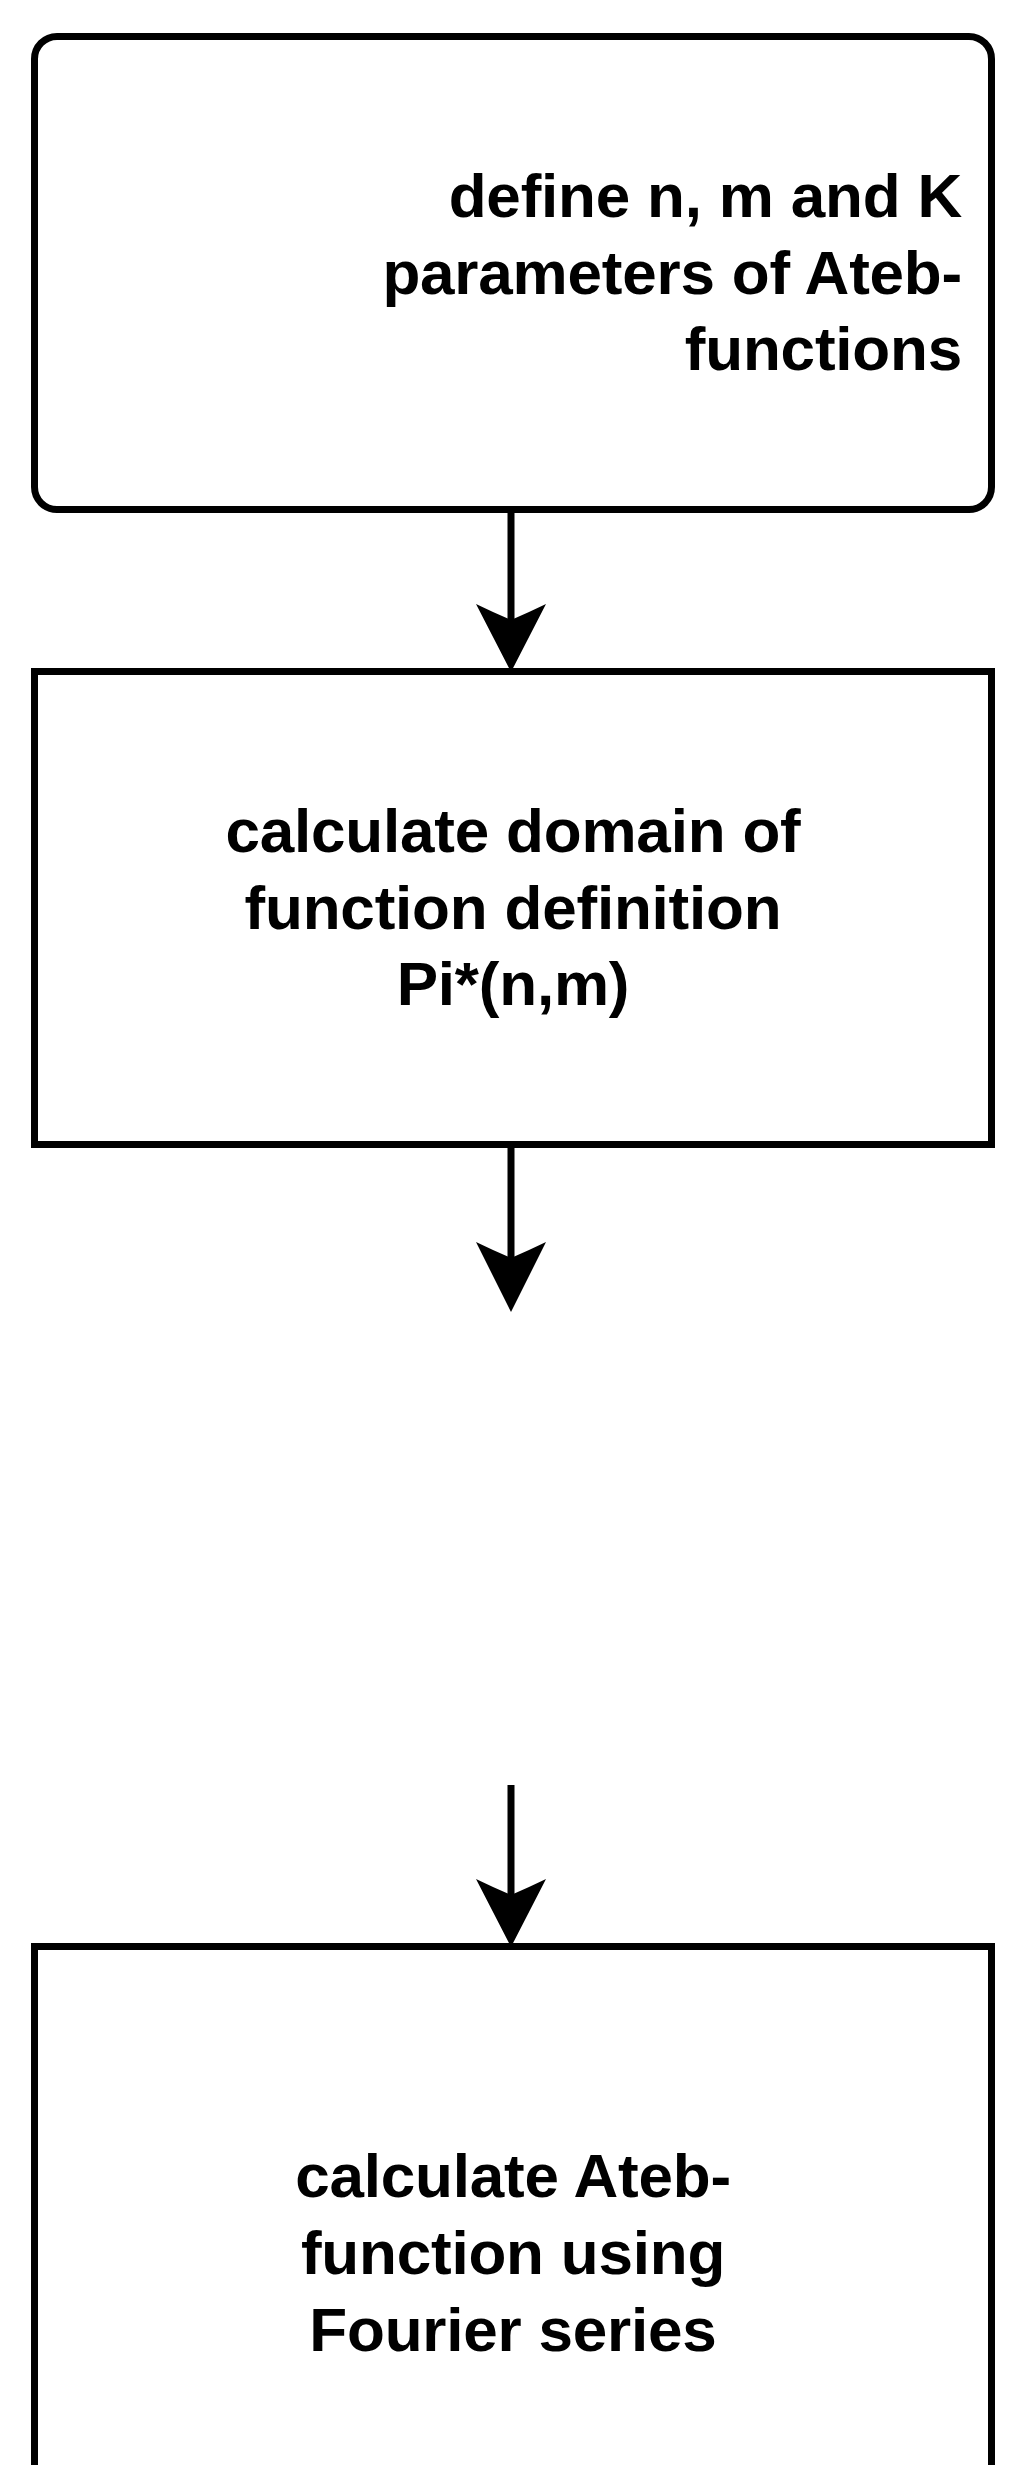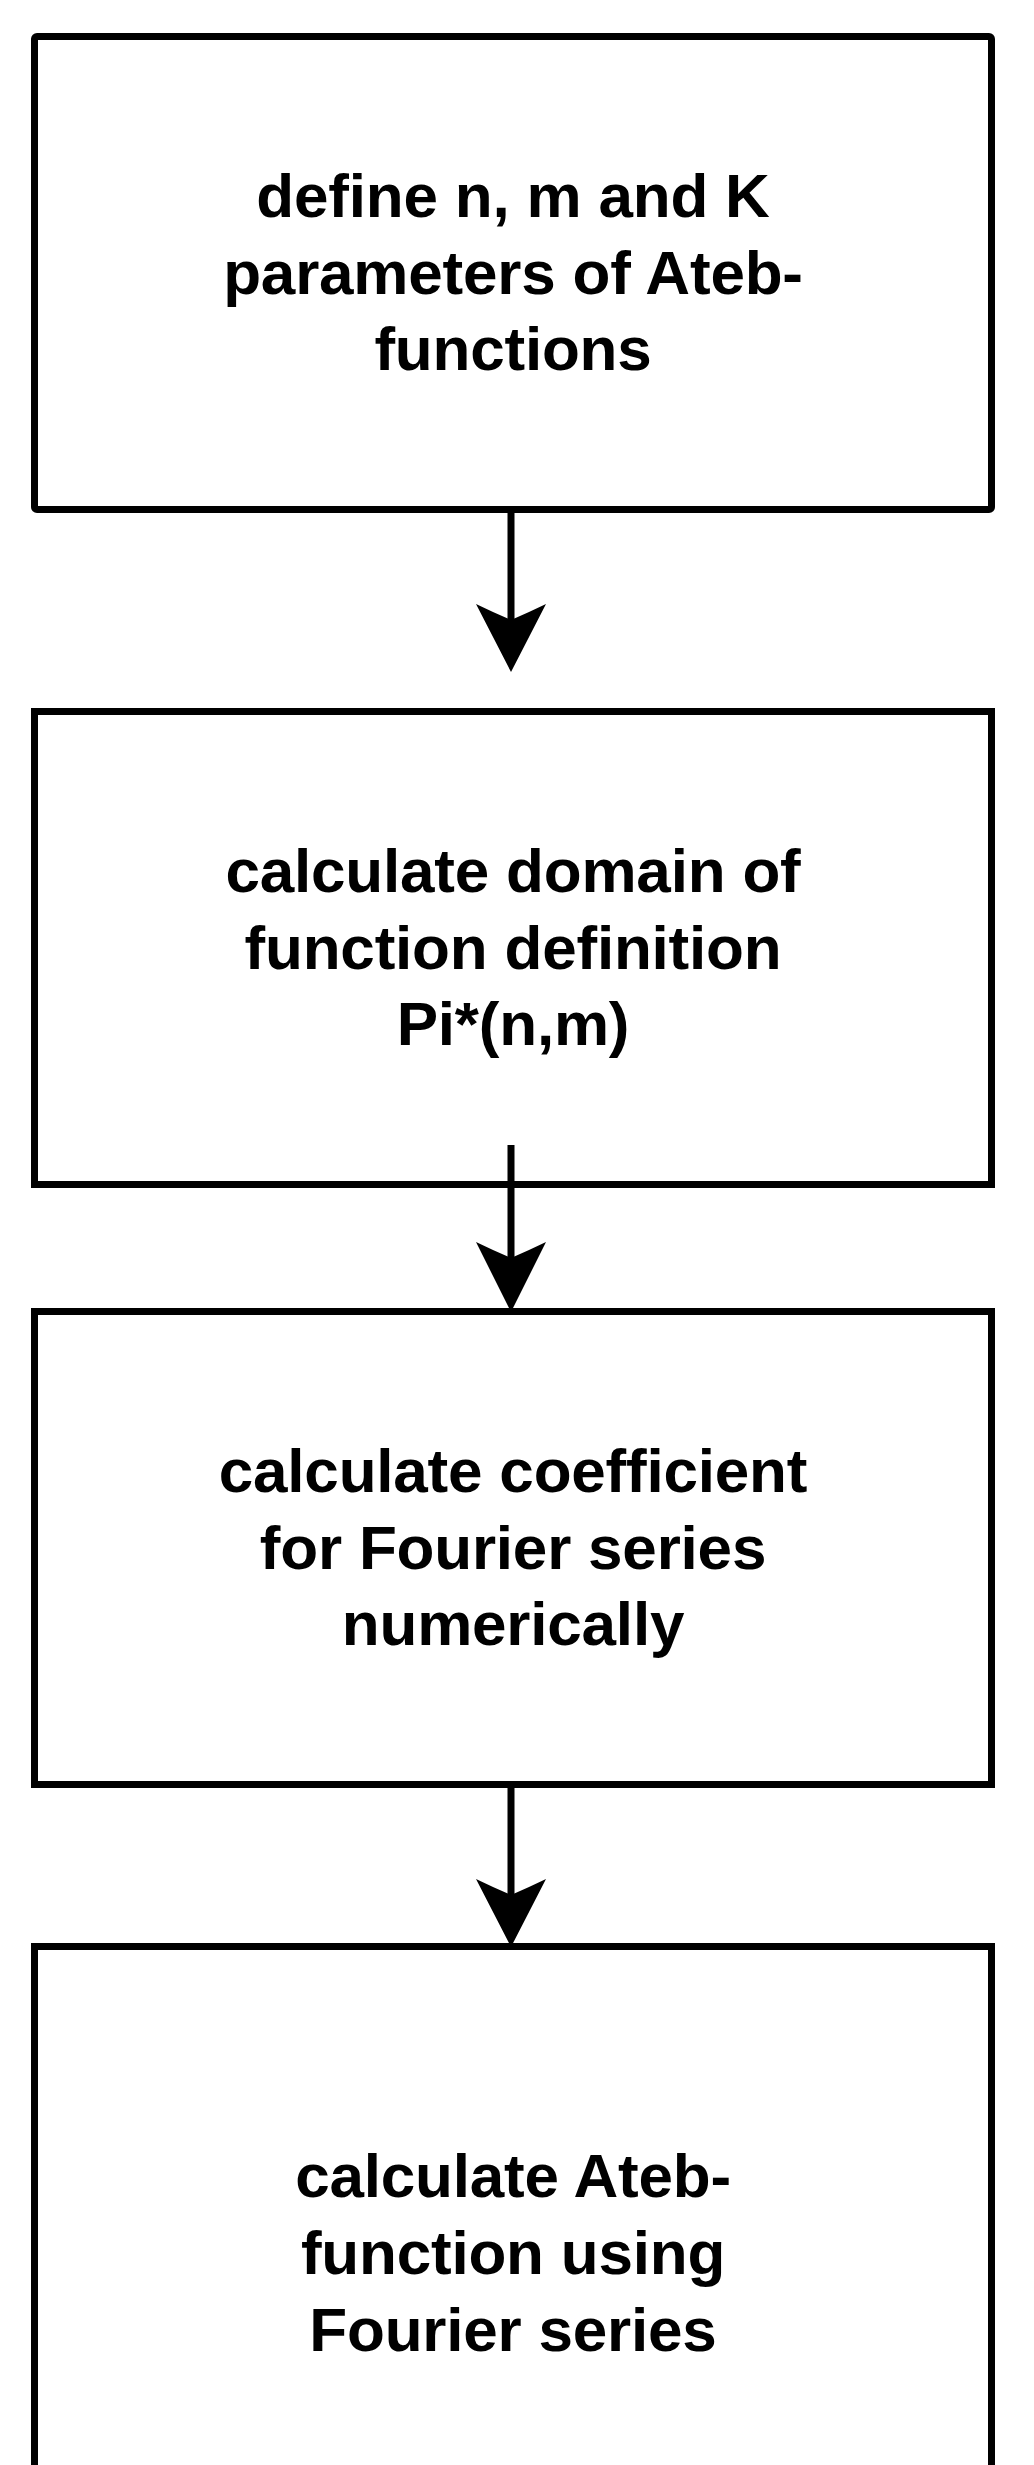--- a/index.html
+++ b/index.html
@@ -24,37 +24,38 @@
     width: 964px;
     box-sizing: border-box;
     border: 7px solid #000000;
     background: #ffffff;
     display: flex;
     align-items: center;
     justify-content: center;
     text-align: center;
   }
   .node.rounded {
-    border-radius: 6px;
+    border-radius: 26px;
+    text-align: right;
   }
   .node-label {
     display: block;
     width: 100%;
     padding: 0 26px;
     box-sizing: border-box;
     font-size: 62px;
     font-weight: bold;
     line-height: 1.24;
     color: #000000;
     letter-spacing: -0.2px;
     white-space: pre-line;
   }
 
   #node-1 { top: 33px;   height: 480px; }
-  #node-2 { top: 668px;  height: 480px; margin-top: 40px; }
+  #node-2 { top: 668px;  height: 480px; }
   #node-3 { top: 1308px; height: 480px; }
   #node-4 { top: 1943px; height: 621px; }
 
   
   .connector {
     position: absolute;
     left: 475px;
     width: 72px;
     overflow: visible;
   }
@@ -88,25 +89,20 @@
 Pi*(n,m)</span>
   </div>
 
   <div class="connector" id="connector-2">
     <svg viewBox="0 0 72 167" preserveAspectRatio="none" aria-hidden="true">
       <rect x="32.5" y="0" width="7" height="132" fill="#000000"></rect>
       <polygon points="36,167 1,97 18,105 36,113 54,105 71,97" fill="#000000"></polygon>
     </svg>
   </div>
 
-  <div class="node" id="node-3">
-    <span class="node-label">calculate coefficient
-for Fourier series
-numerically</span>
-  </div>
 
   <div class="connector" id="connector-3">
     <svg viewBox="0 0 72 162" preserveAspectRatio="none" aria-hidden="true">
       <rect x="32.5" y="0" width="7" height="128" fill="#000000"></rect>
       <polygon points="36,162 1,94 18,102 36,110 54,102 71,94" fill="#000000"></polygon>
     </svg>
   </div>
 
   <div class="node" id="node-4">
     <span class="node-label">calculate Ateb-

